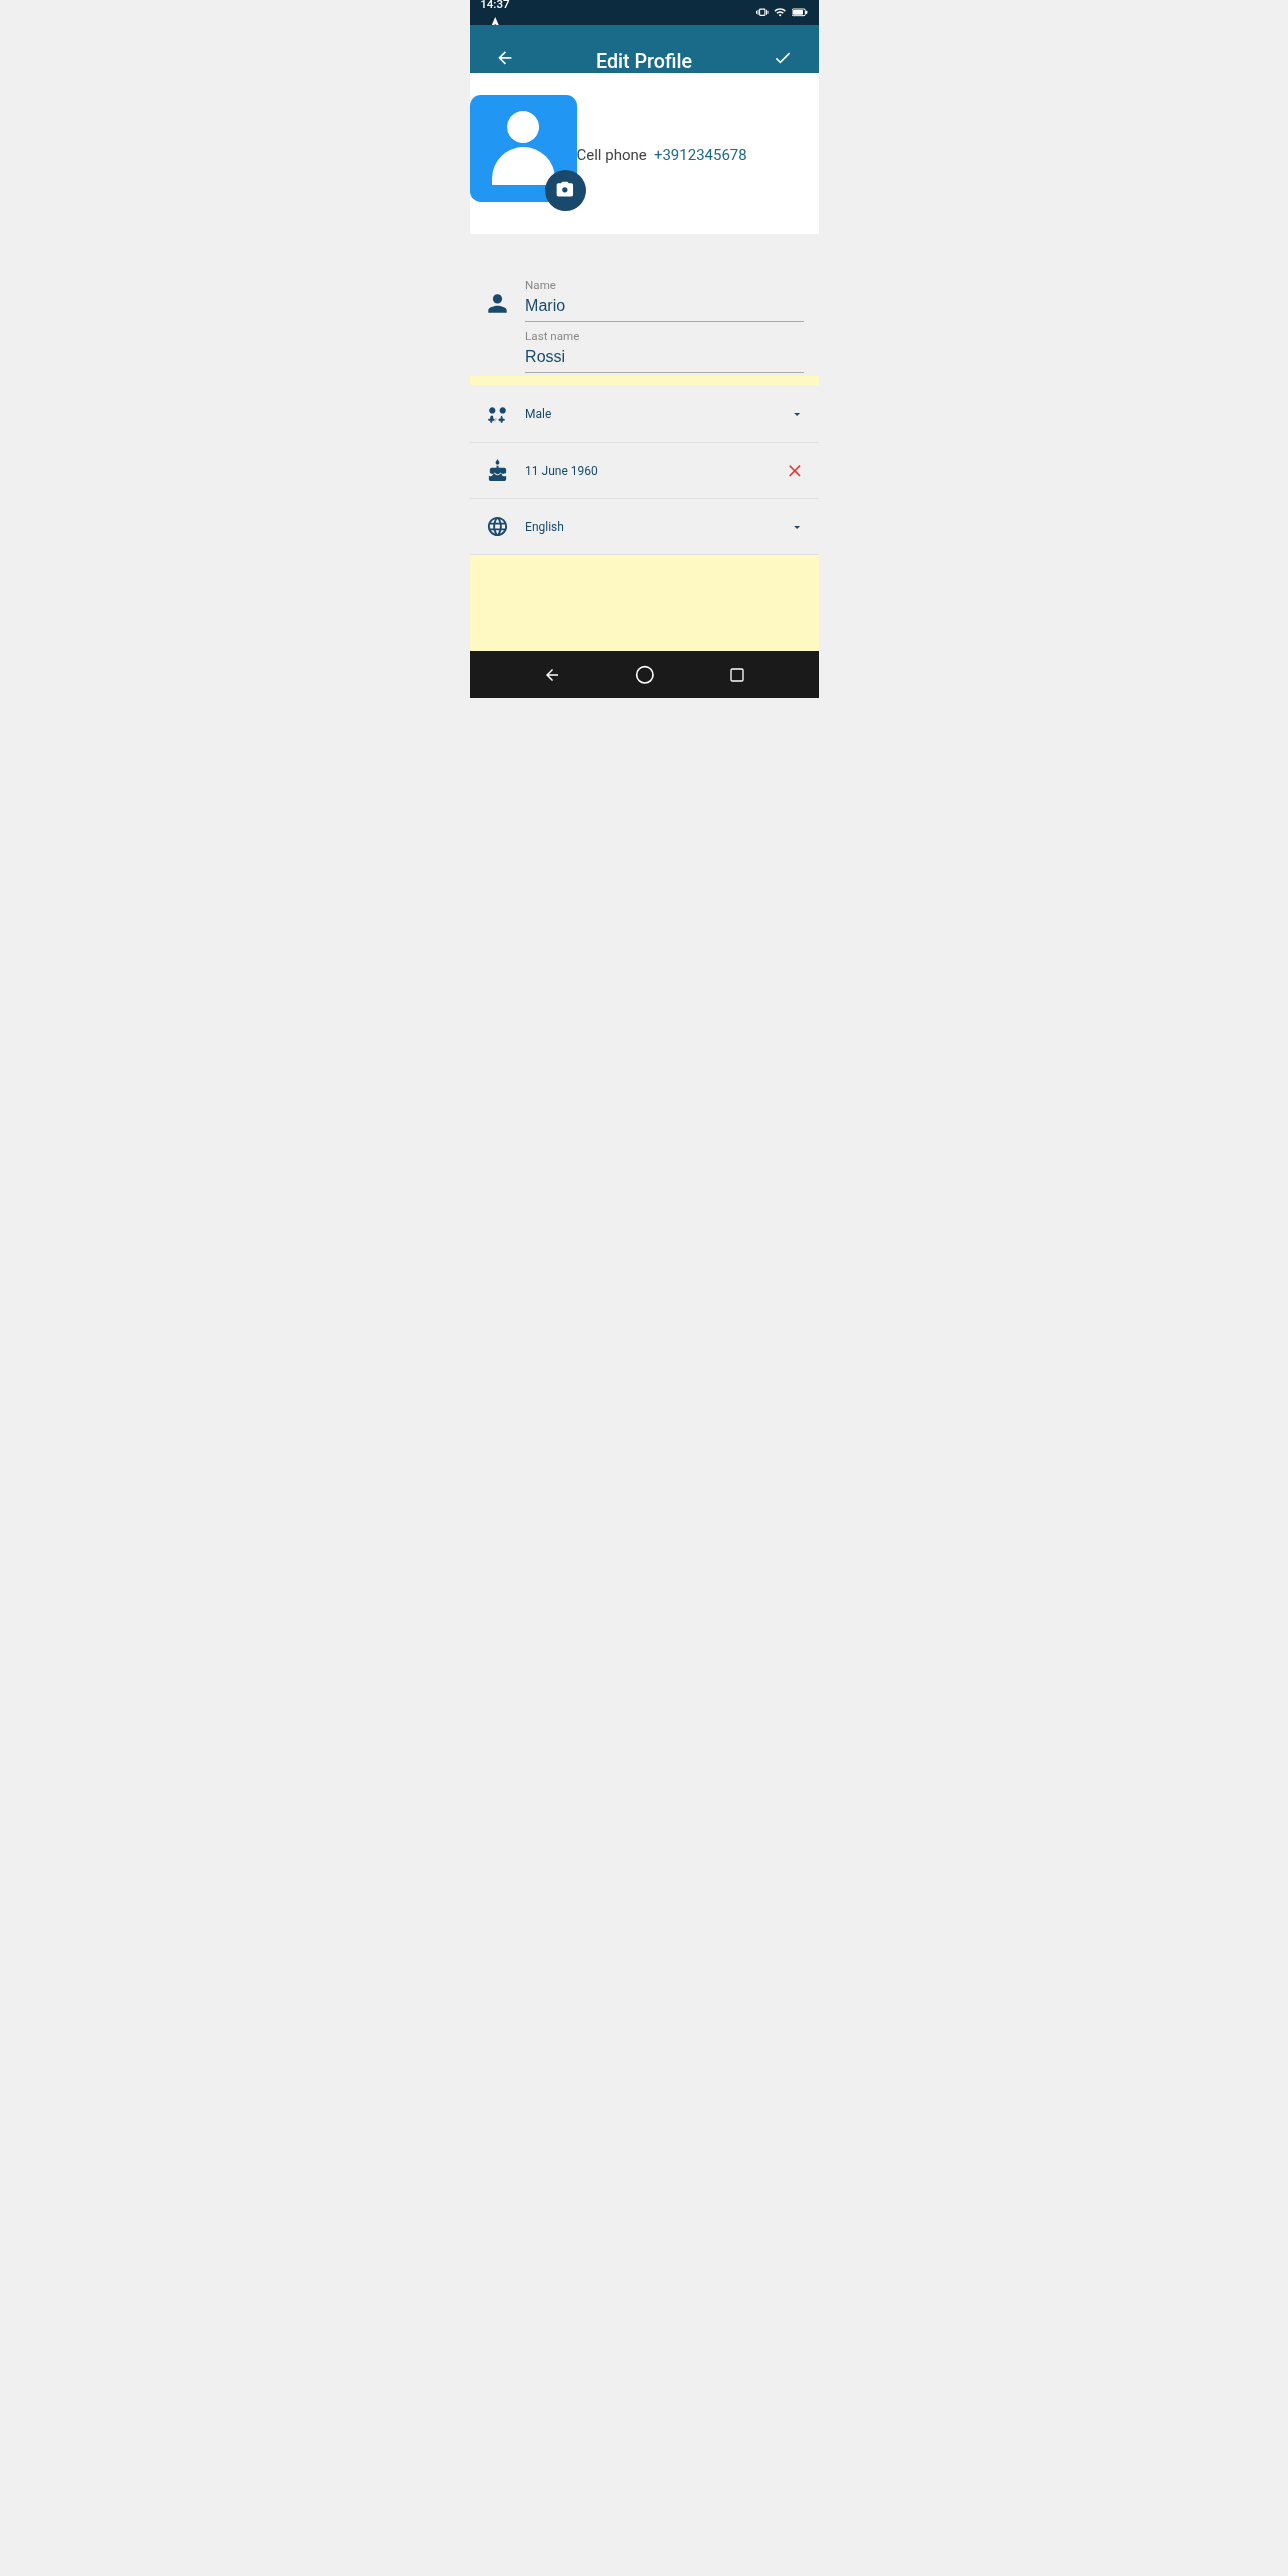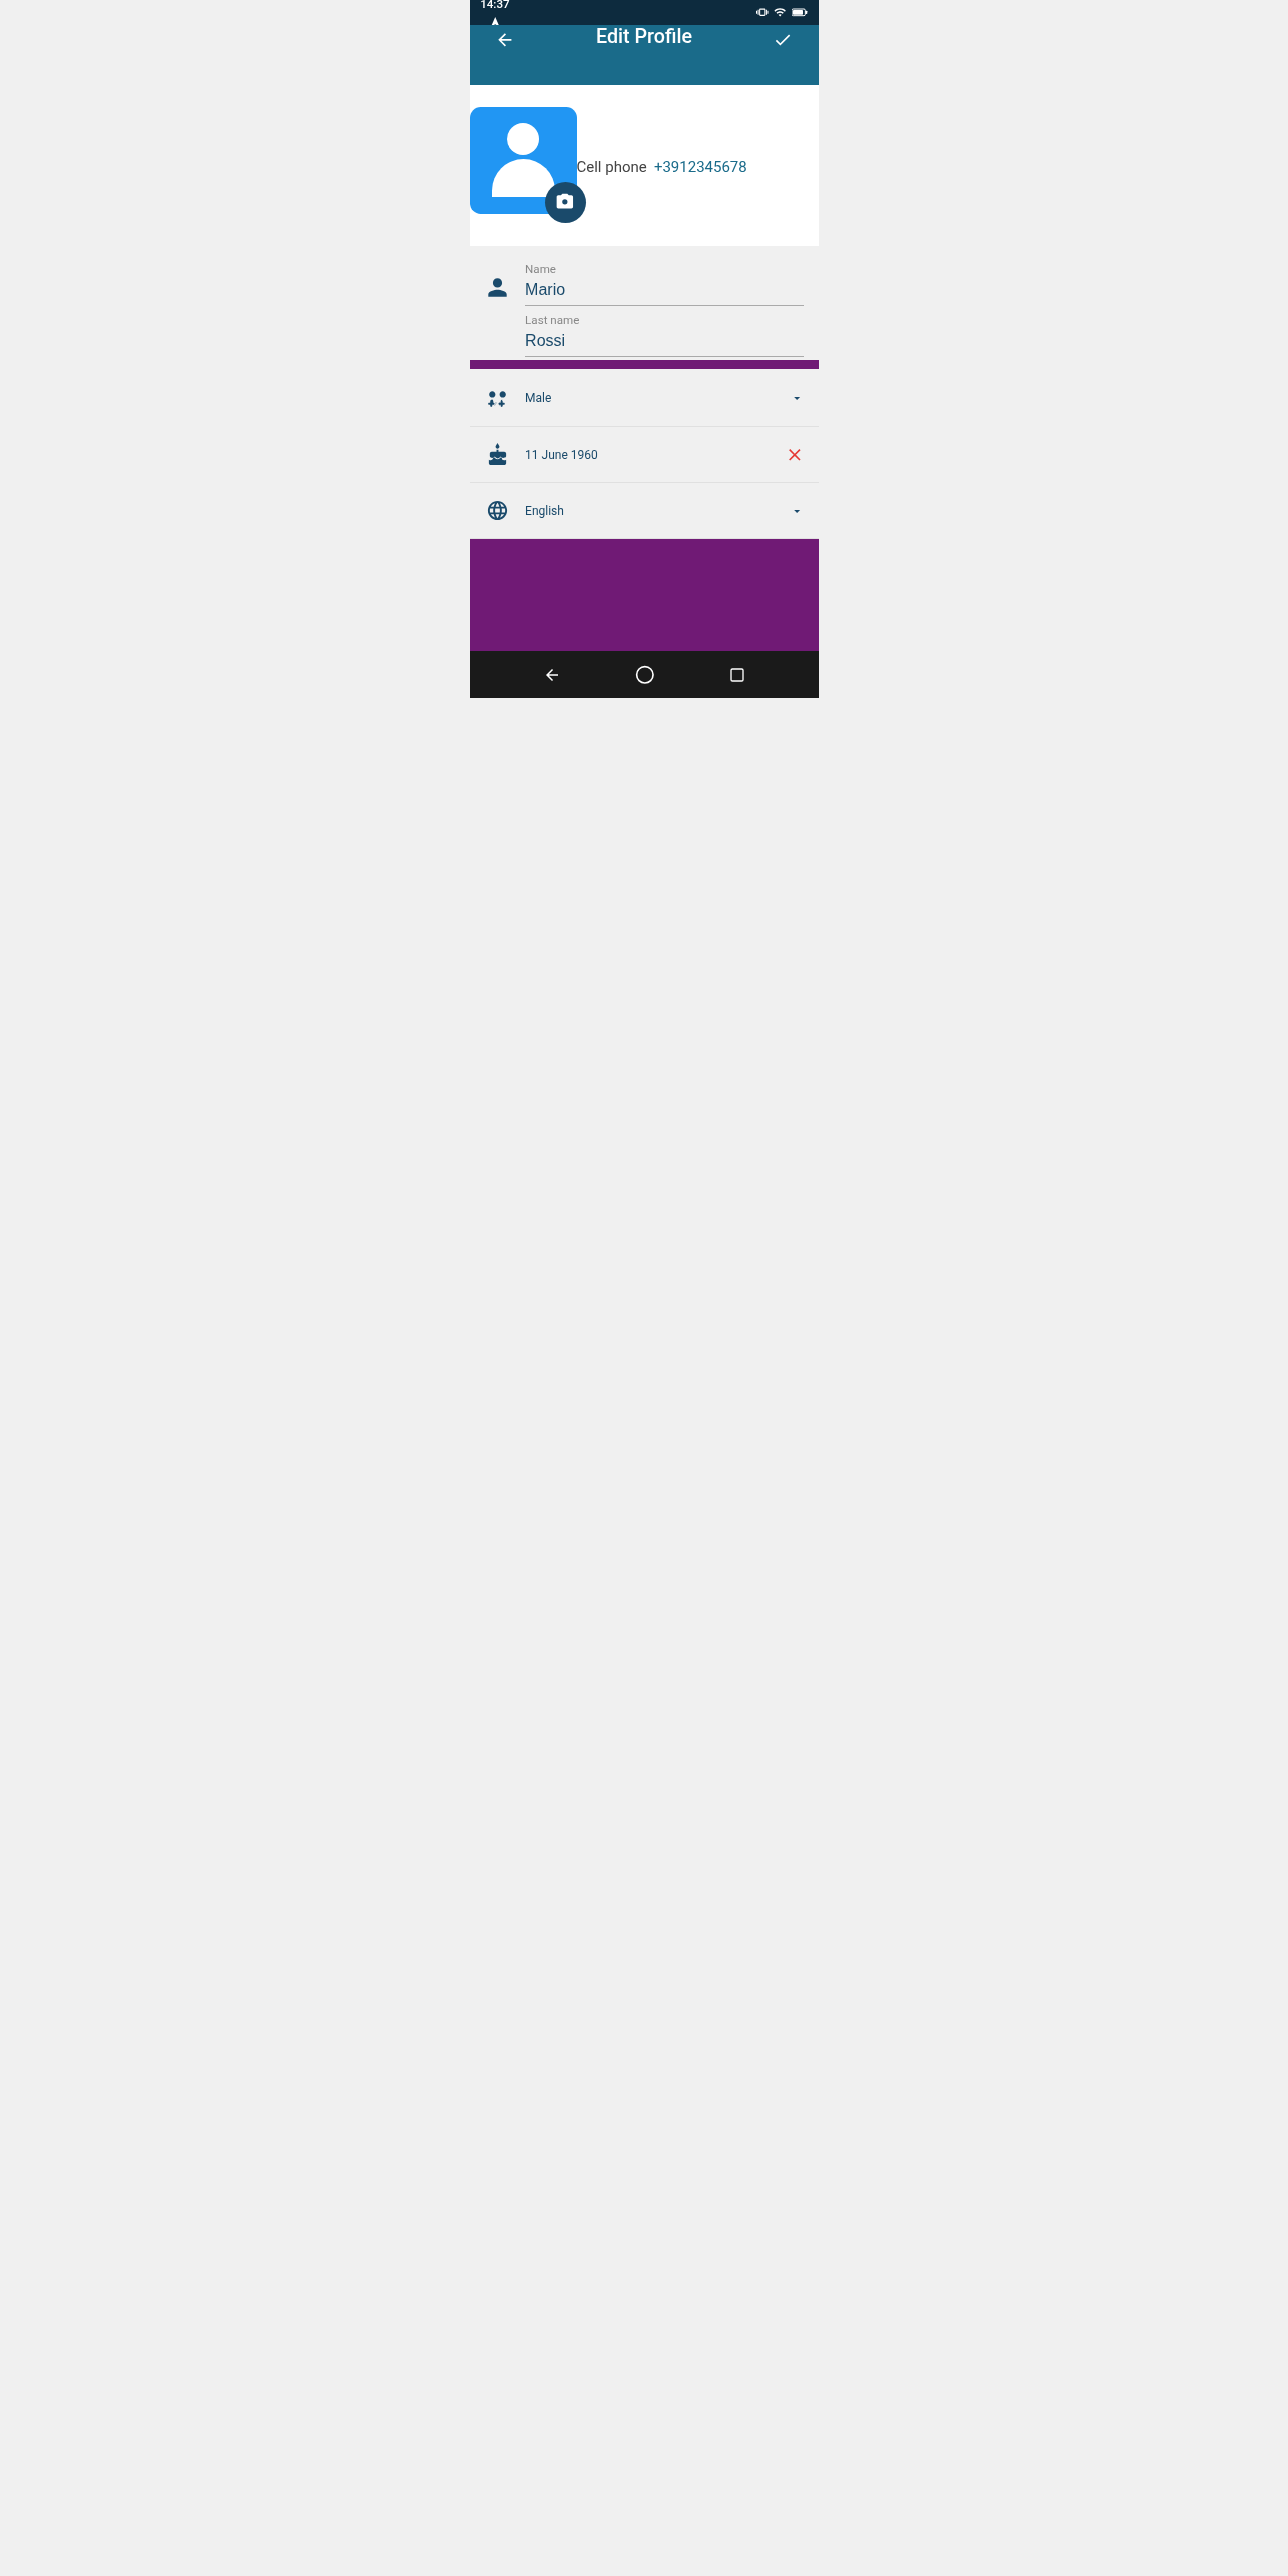--- a/index.html
+++ b/index.html
@@ -36,23 +36,23 @@
     .status-bar-right {
       display: flex;
       align-items: center;
       gap: 4.5px;
     }
 
     
     .app-bar {
       background: #1a6b8a;
       color: white;
-      height: 60px;
-      display: flex;
-      align-items: flex-start;
+      height: 48px;
+      display: flex;
+      align-items: flex-end;
       justify-content: space-between;
       padding: 0 20px;
     }
     .app-bar-title {
       font-size: 19.7px;
       font-weight: 500;
       color: white;
     }
     .app-bar-icon {
       color: white;
@@ -136,23 +136,24 @@
       color: #444;
       font-weight: 400;
     }
     .cellphone-number {
       color: #1a6b8a;
       font-weight: 400;
     }
 
     
     .form-section {
-      background: #701a75;
+      background: #fef9c3;
       flex: 1;
       padding: 0;
+      margin-top: 28px;
     }
 
     .form-row {
       background: #f0f0f0;
       display: flex;
       align-items: flex-start;
       padding: 12.5px 14.3px 0 14.3px;
       gap: 14.3px;
     }
 

